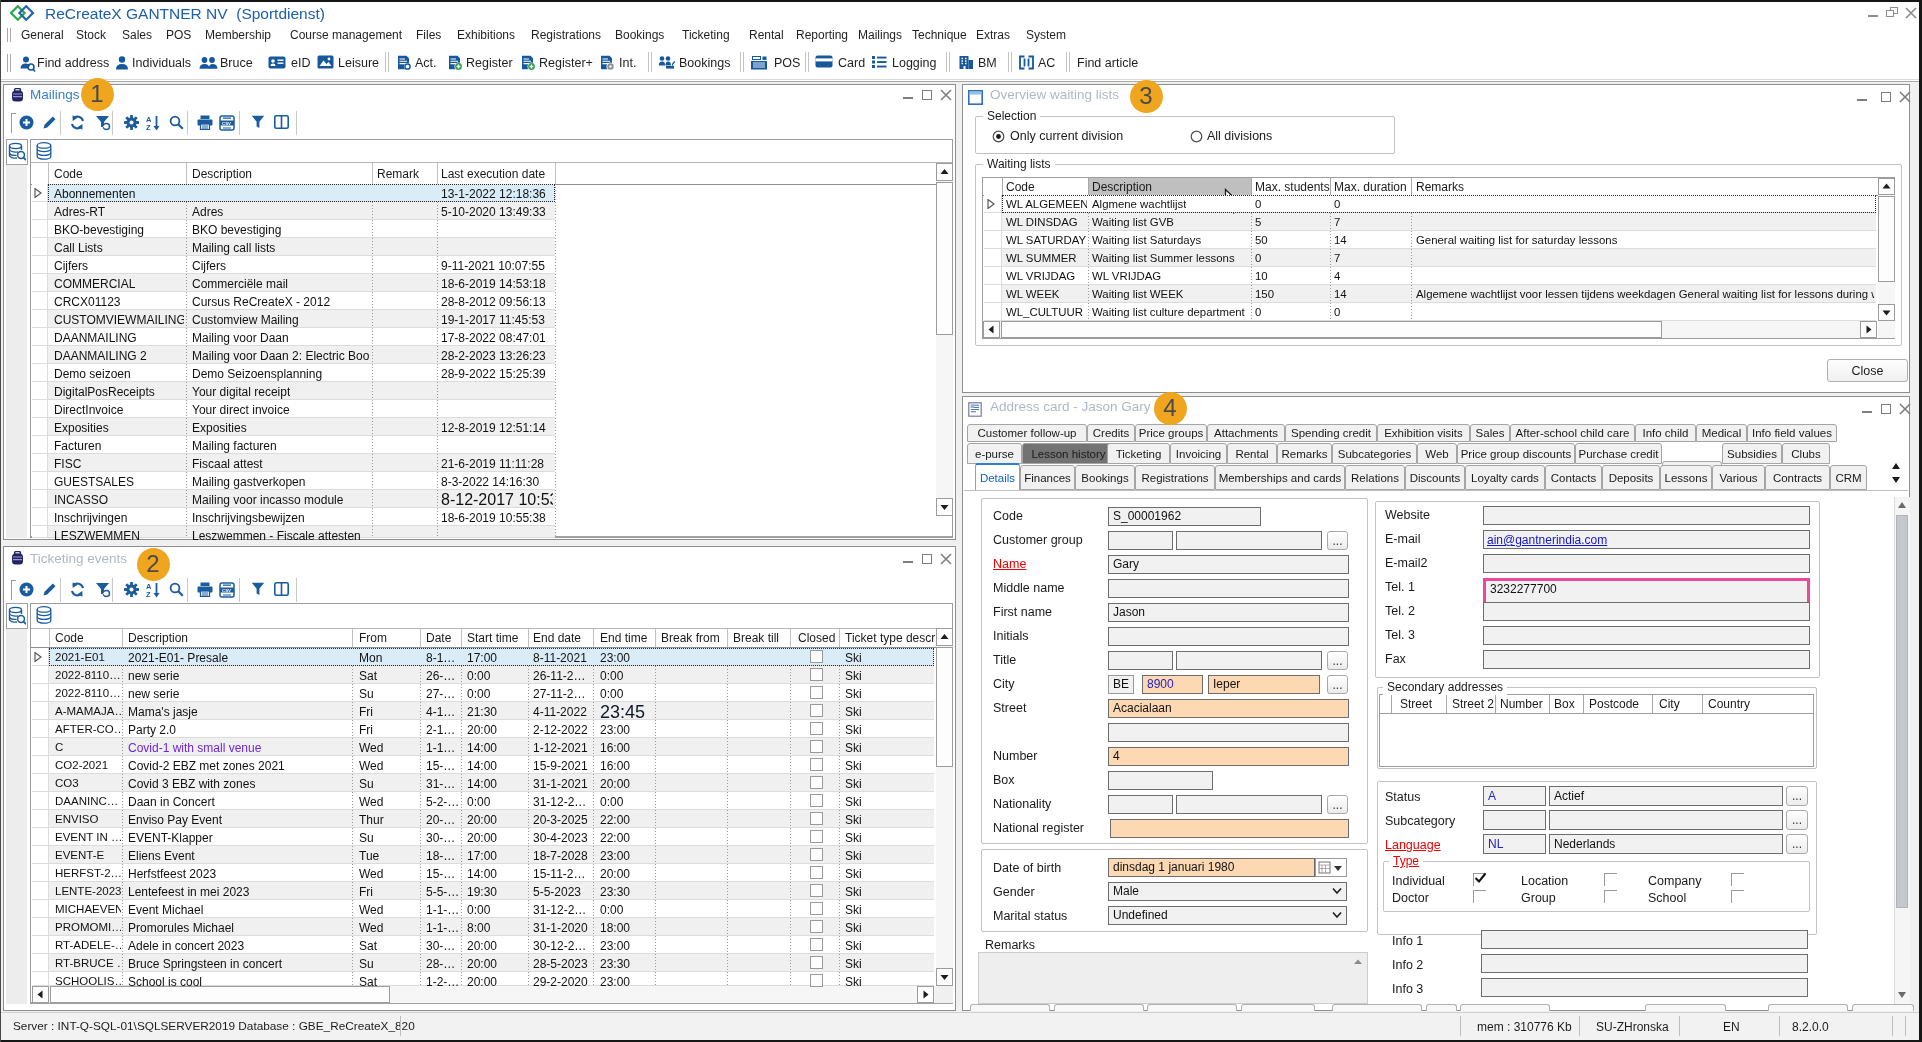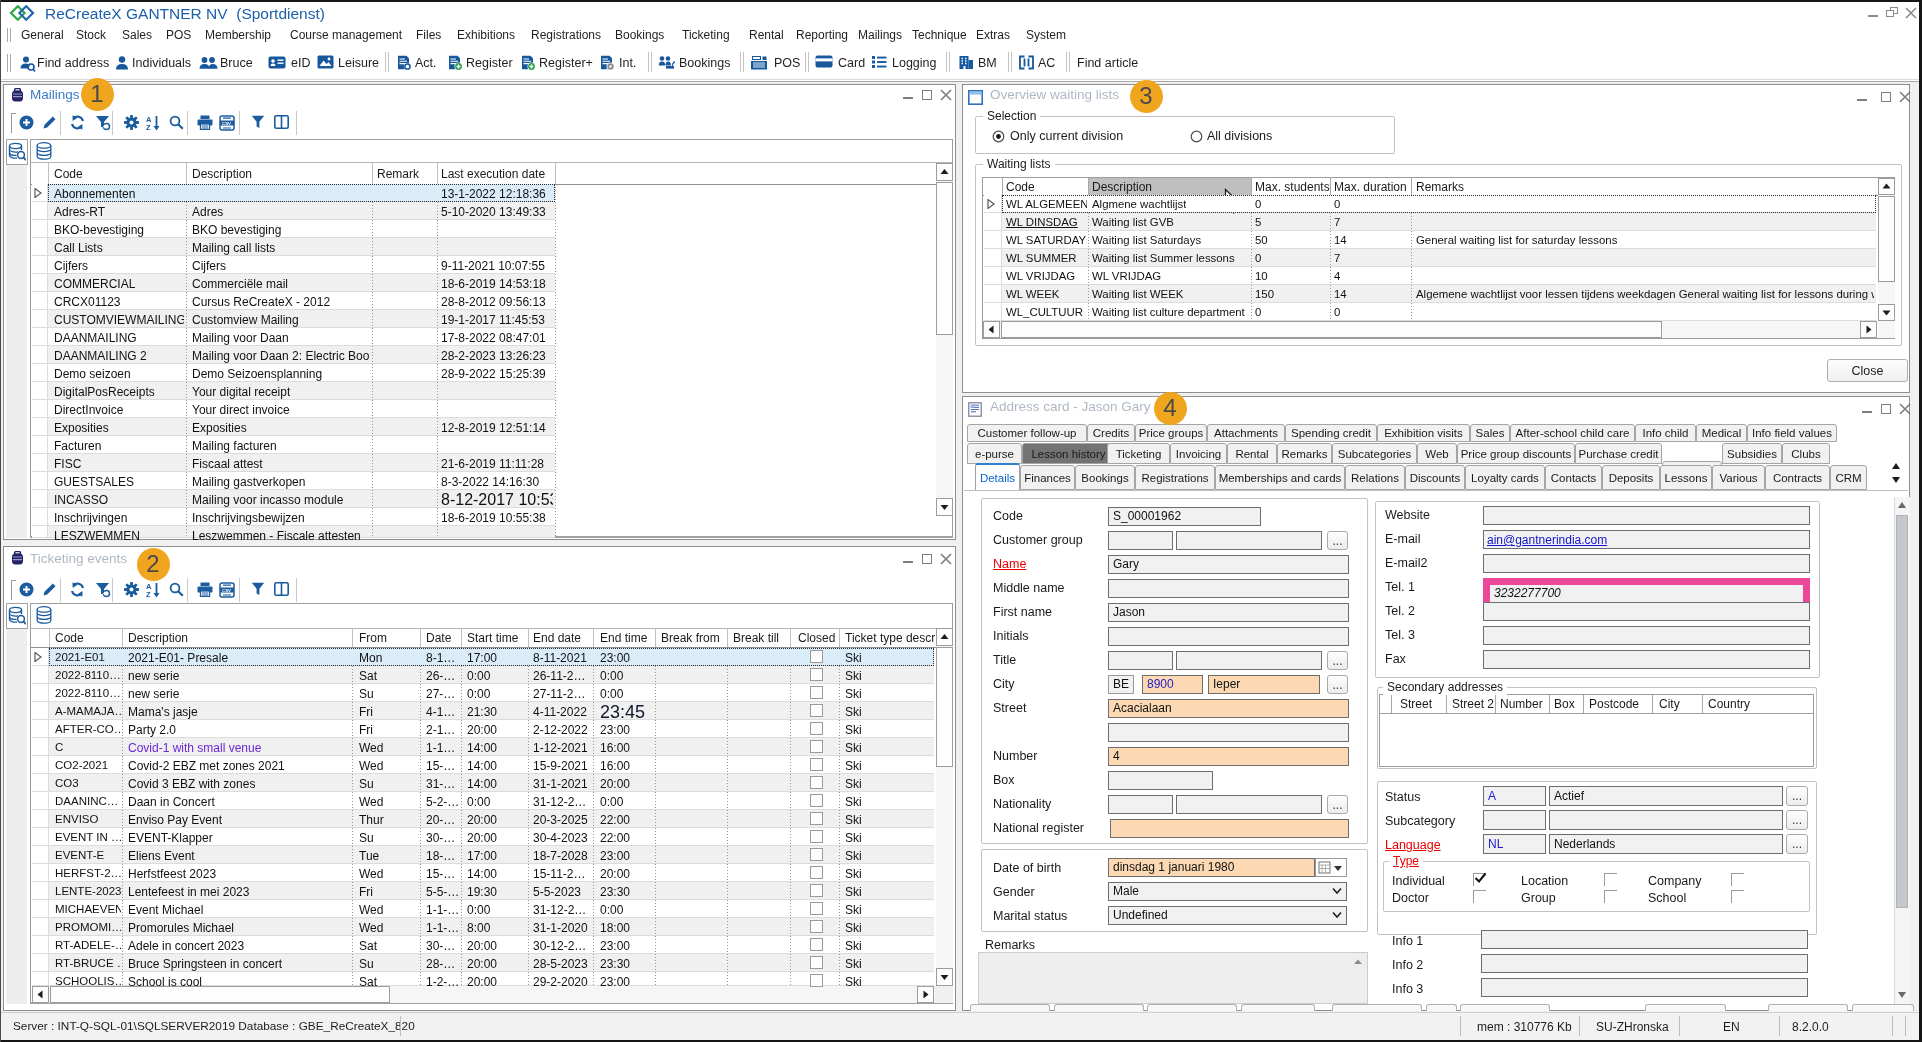--- a/index.html
+++ b/index.html
@@ -798,21 +798,21 @@
 <div style="left:984px;top:195px;width:18px;height:18px;background:#fff;border-bottom:1px solid #dcdcdc;border-right:1px solid #dcdcdc;"></div>
 <svg style="left:986px;top:199px;position:absolute" width="10" height="10" viewBox="0 0 10 10">
       <polygon points="2,0.5 2,9.5 8,5" fill="none" stroke="#5a5a5a" stroke-width="1.2"></polygon>
     </svg>
 <div style="left:1006px;top:197px;font-size:11.4px;line-height:15.4px;color:#111;white-space:pre;z-index:4;max-width:81px;overflow:hidden;">WL ALGEMEEN</div>
 <div style="left:1092px;top:197px;font-size:11.4px;line-height:15.4px;color:#111;white-space:pre;z-index:4;max-width:157px;overflow:hidden;">Algmene wachtlijst</div>
 <div style="left:1255px;top:197px;font-size:11.4px;line-height:15.4px;color:#111;white-space:pre;z-index:4;max-width:70px;overflow:hidden;">0</div>
 <div style="left:1334px;top:197px;font-size:11.4px;line-height:15.4px;color:#111;white-space:pre;z-index:4;max-width:70px;overflow:hidden;">0</div>
 <div style="left:1002px;top:213px;width:874px;height:18px;background:#f0f0f0;border-bottom:1px solid #dcdcdc;"></div>
 <div style="left:984px;top:213px;width:18px;height:18px;background:#fff;border-bottom:1px solid #dcdcdc;border-right:1px solid #dcdcdc;"></div>
-<div style="left:1006px;top:215px;font-size:11.4px;line-height:15.4px;color:#111;white-space:pre;z-index:4;max-width:81px;overflow:hidden;text-decoration:underline;">WL DINSDAG</div>
+<div style="left:1006px;top:215px;font-size:11.4px;line-height:15.4px;color:#111;white-space:pre;z-index:4;max-width:81px;overflow:hidden;">WL DINSDAG</div>
 <div style="left:1092px;top:215px;font-size:11.4px;line-height:15.4px;color:#111;white-space:pre;z-index:4;max-width:157px;overflow:hidden;">Waiting list GVB</div>
 <div style="left:1255px;top:215px;font-size:11.4px;line-height:15.4px;color:#111;white-space:pre;z-index:4;max-width:70px;overflow:hidden;">5</div>
 <div style="left:1334px;top:215px;font-size:11.4px;line-height:15.4px;color:#111;white-space:pre;z-index:4;max-width:70px;overflow:hidden;">7</div>
 <div style="left:1002px;top:231px;width:874px;height:18px;background:#fff;border-bottom:1px solid #dcdcdc;"></div>
 <div style="left:984px;top:231px;width:18px;height:18px;background:#fff;border-bottom:1px solid #dcdcdc;border-right:1px solid #dcdcdc;"></div>
 <div style="left:1006px;top:233px;font-size:11.4px;line-height:15.4px;color:#111;white-space:pre;z-index:4;max-width:81px;overflow:hidden;">WL SATURDAY</div>
 <div style="left:1092px;top:233px;font-size:11.4px;line-height:15.4px;color:#111;white-space:pre;z-index:4;max-width:157px;overflow:hidden;">Waiting list Saturdays</div>
 <div style="left:1255px;top:233px;font-size:11.4px;line-height:15.4px;color:#111;white-space:pre;z-index:4;max-width:70px;overflow:hidden;">50</div>
 <div style="left:1334px;top:233px;font-size:11.4px;line-height:15.4px;color:#111;white-space:pre;z-index:4;max-width:70px;overflow:hidden;">14</div>
 <div style="left:1416px;top:233px;font-size:11.4px;line-height:15.4px;color:#111;white-space:pre;z-index:4;max-width:458px;overflow:hidden;">General waiting list for saturday lessons</div>
@@ -992,21 +992,21 @@
 <div style="left:1375px;top:501px;width:445px;height:177px;border:1px solid #c3c3c3;border-radius:2px;"></div>
 <div style="left:1383px;top:493px;font-size:12px;line-height:16px;color:#1a1a1a;white-space:pre;background:#fff;padding:0 4px;z-index:5;"></div>
 <div style="left:1385px;top:507px;font-size:12.5px;line-height:16.5px;color:#1a1a1a;white-space:pre;">Website</div>
 <div style="left:1483px;top:506px;width:327px;height:19px;background:#f1f1f1;border:1px solid #6d6d6d;font-size:12px;line-height:17px;padding-left:4px;color:#111;white-space:pre;overflow:hidden;"></div>
 <div style="left:1385px;top:531px;font-size:12.5px;line-height:16.5px;color:#1a1a1a;white-space:pre;">E-mail</div>
 <div style="left:1483px;top:530px;width:327px;height:19px;background:#f1f1f1;border:1px solid #6d6d6d;font-size:12px;line-height:17px;padding-left:4px;color:#111;white-space:pre;overflow:hidden;"></div>
 <div style="left:1487px;top:532px;font-size:12px;line-height:16px;color:#1414cc;white-space:pre;text-decoration:underline;z-index:4;">ain@gantnerindia.com</div>
 <div style="left:1385px;top:555px;font-size:12.5px;line-height:16.5px;color:#1a1a1a;white-space:pre;">E-mail2</div>
 <div style="left:1483px;top:554px;width:327px;height:19px;background:#f1f1f1;border:1px solid #6d6d6d;font-size:12px;line-height:17px;padding-left:4px;color:#111;white-space:pre;overflow:hidden;"></div>
 <div style="left:1385px;top:579px;font-size:12.5px;line-height:16.5px;color:#1a1a1a;white-space:pre;">Tel. 1</div>
-<div style="left:1483px;top:578px;width:327px;height:34px;background:#f1f1f1;border:7px solid #ec4899;font-size:12px;line-height:17px;padding-left:4px;color:#111;white-space:pre;overflow:hidden;font-style:italic;">3232277700</div>
+<div style="left:1483px;top:578px;width:327px;height:34px;background:#f1f1f1;border:3px solid #ec4899;font-size:12px;line-height:17px;padding-left:4px;color:#111;white-space:pre;overflow:hidden;">3232277700</div>
 <div style="left:1385px;top:603px;font-size:12.5px;line-height:16.5px;color:#1a1a1a;white-space:pre;">Tel. 2</div>
 <div style="left:1483px;top:602px;width:327px;height:19px;background:#f1f1f1;border:1px solid #6d6d6d;font-size:12px;line-height:17px;padding-left:4px;color:#111;white-space:pre;overflow:hidden;"></div>
 <div style="left:1385px;top:627px;font-size:12.5px;line-height:16.5px;color:#1a1a1a;white-space:pre;">Tel. 3</div>
 <div style="left:1483px;top:626px;width:327px;height:19px;background:#f1f1f1;border:1px solid #6d6d6d;font-size:12px;line-height:17px;padding-left:4px;color:#111;white-space:pre;overflow:hidden;"></div>
 <div style="left:1385px;top:651px;font-size:12.5px;line-height:16.5px;color:#1a1a1a;white-space:pre;">Fax</div>
 <div style="left:1483px;top:650px;width:327px;height:19px;background:#f1f1f1;border:1px solid #6d6d6d;font-size:12px;line-height:17px;padding-left:4px;color:#111;white-space:pre;overflow:hidden;"></div>
 <div style="left:1377px;top:687px;width:440px;height:82px;border:1px solid #c3c3c3;border-radius:2px;"></div>
 <div style="left:1383px;top:679px;font-size:12px;line-height:16px;color:#1a1a1a;white-space:pre;background:#fff;padding:0 4px;z-index:5;">Secondary addresses</div>
 <div style="left:1379px;top:694px;width:435px;height:73px;background:#fff;border:1px solid #9c9c9c;"></div>
 <div style="left:1380px;top:713px;width:433px;height:1px;background:#9e9e9e;"></div>

